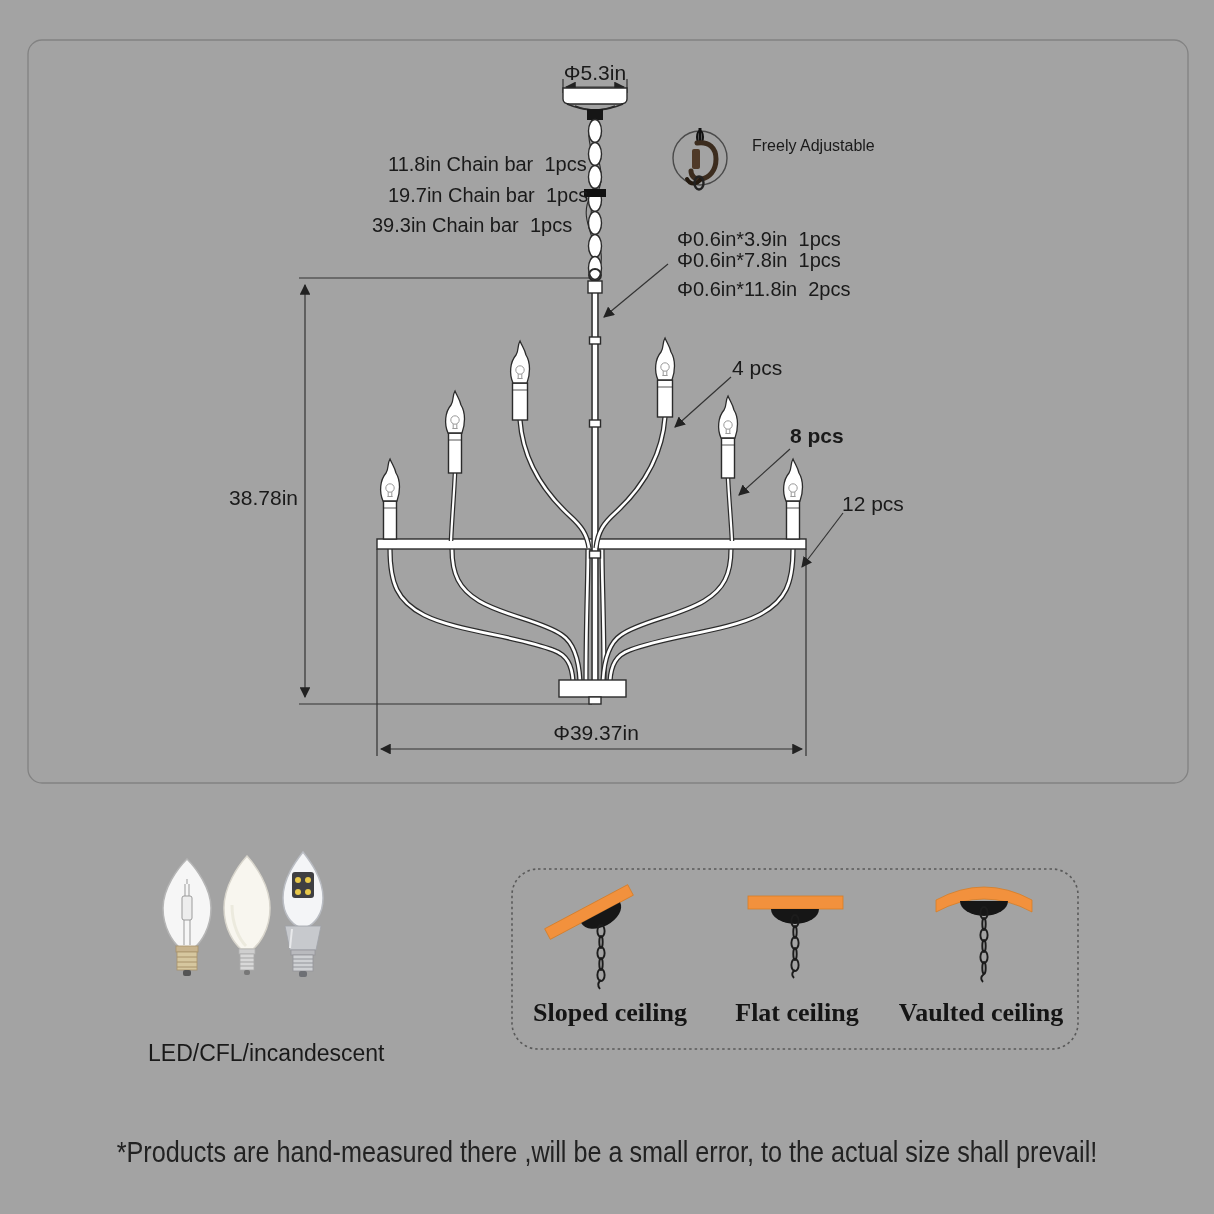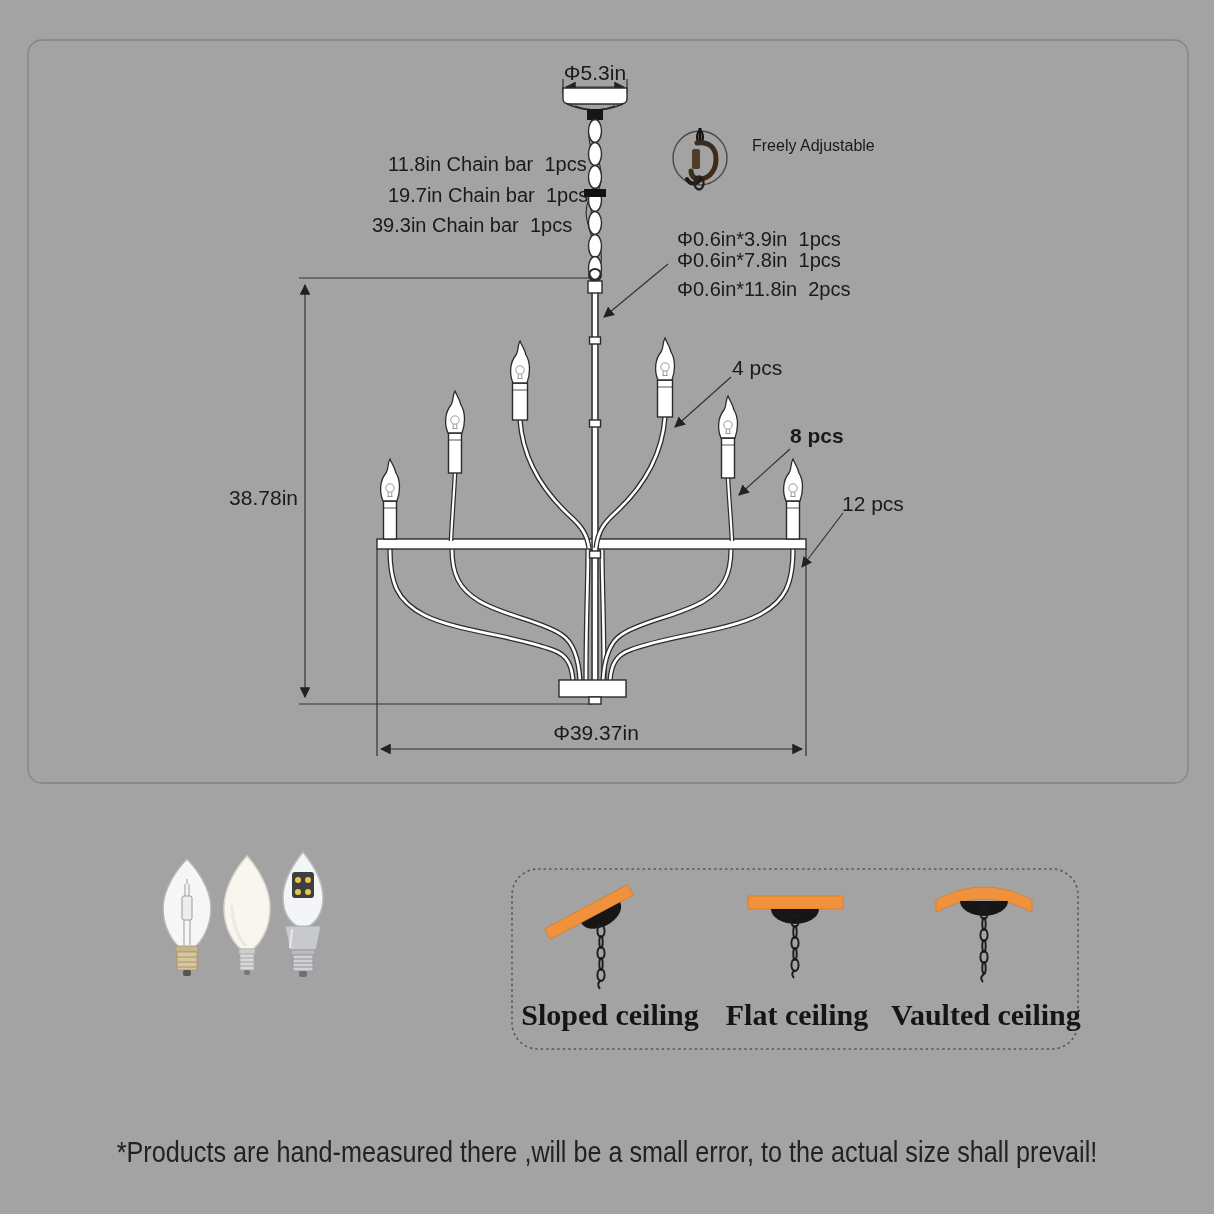--- a/index.html
+++ b/index.html
@@ -5,21 +5,21 @@
   html,body{margin:0;padding:0;background:#fff;}
   #stage{position:relative;width:1214px;height:1214px;background:#a3a3a3;overflow:hidden;
          font-family:"Liberation Sans",sans-serif;color:#1a1a1a;}
   #art{position:absolute;left:0;top:0;width:1214px;height:1214px;}
   .txt{position:absolute;white-space:pre;line-height:1.15;}
   .dim{font-size:21px;}
   .spec{font-size:20px;}
   .pcs{font-size:21px;}
   .bulb-title{font-size:33px;font-weight:bold;letter-spacing:0.5px;}
   .bulb-sub{font-size:23px;}
-  .ceil-label{font-family:"Liberation Serif",serif;font-weight:bold;font-size:30px;text-align:center;color:#151515;}
+  .ceil-label{font-family:"Liberation Serif",serif;font-weight:bold;font-size:26px;text-align:center;color:#151515;}
   .center{text-align:center;}
   .right{text-align:right;margin-top:16px;}
   .disclaimer{font-size:30px;width:1214px;text-align:center;transform:scaleX(0.84);transform-origin:50% 50%;color:#222;}
   
   .arm-o{stroke:#2b2b2b;stroke-width:5.2;fill:none;}
   .arm-i{stroke:#ffffff;stroke-width:2.7;fill:none;}
   .stem-o{stroke:#2b2b2b;stroke-width:4.6;fill:none;}
   .stem-i{stroke:#ffffff;stroke-width:2.2;fill:none;}
   .rod-o{stroke:#2b2b2b;stroke-width:7.4;fill:none;}
   .rod-i{stroke:#ffffff;stroke-width:4.4;fill:none;}
@@ -243,20 +243,21 @@
 <div class="txt spec" style="left:677px;top:249px;">Φ0.6in*7.8in  1pcs</div>
 <div class="txt spec" style="left:677px;top:278px;">Φ0.6in*11.8in  2pcs</div>
 
 <div class="txt pcs" style="left:732px;top:356px;">4 pcs</div>
 <div class="txt pcs" style="left:790px;top:424px;font-weight:bold;">8 pcs</div>
 <div class="txt pcs" style="left:842px;top:492px;">12 pcs</div>
 
 <div class="txt dim right" style="left:224px;top:470px;width:74px;">38.78in</div>
 <div class="txt dim center" style="left:538px;top:721px;width:116px;">Φ39.37in</div>
 
+<div class="txt bulb-sub" style="left:148px;top:1040px;">LED/CFL/incandescent</div>
 
 <div class="txt ceil-label" style="left:520px;top:998px;width:180px;">Sloped ceiling</div>
 <div class="txt ceil-label" style="left:707px;top:998px;width:180px;">Flat ceiling</div>
 <div class="txt ceil-label" style="left:891px;top:998px;width:180px;">Vaulted ceiling</div>
 
 <div class="txt disclaimer" style="left:0;top:1135px;">*Products are hand-measured there ,will be a small error, to the actual size shall prevail!</div>
 
 </div>
 
 </body></html>

